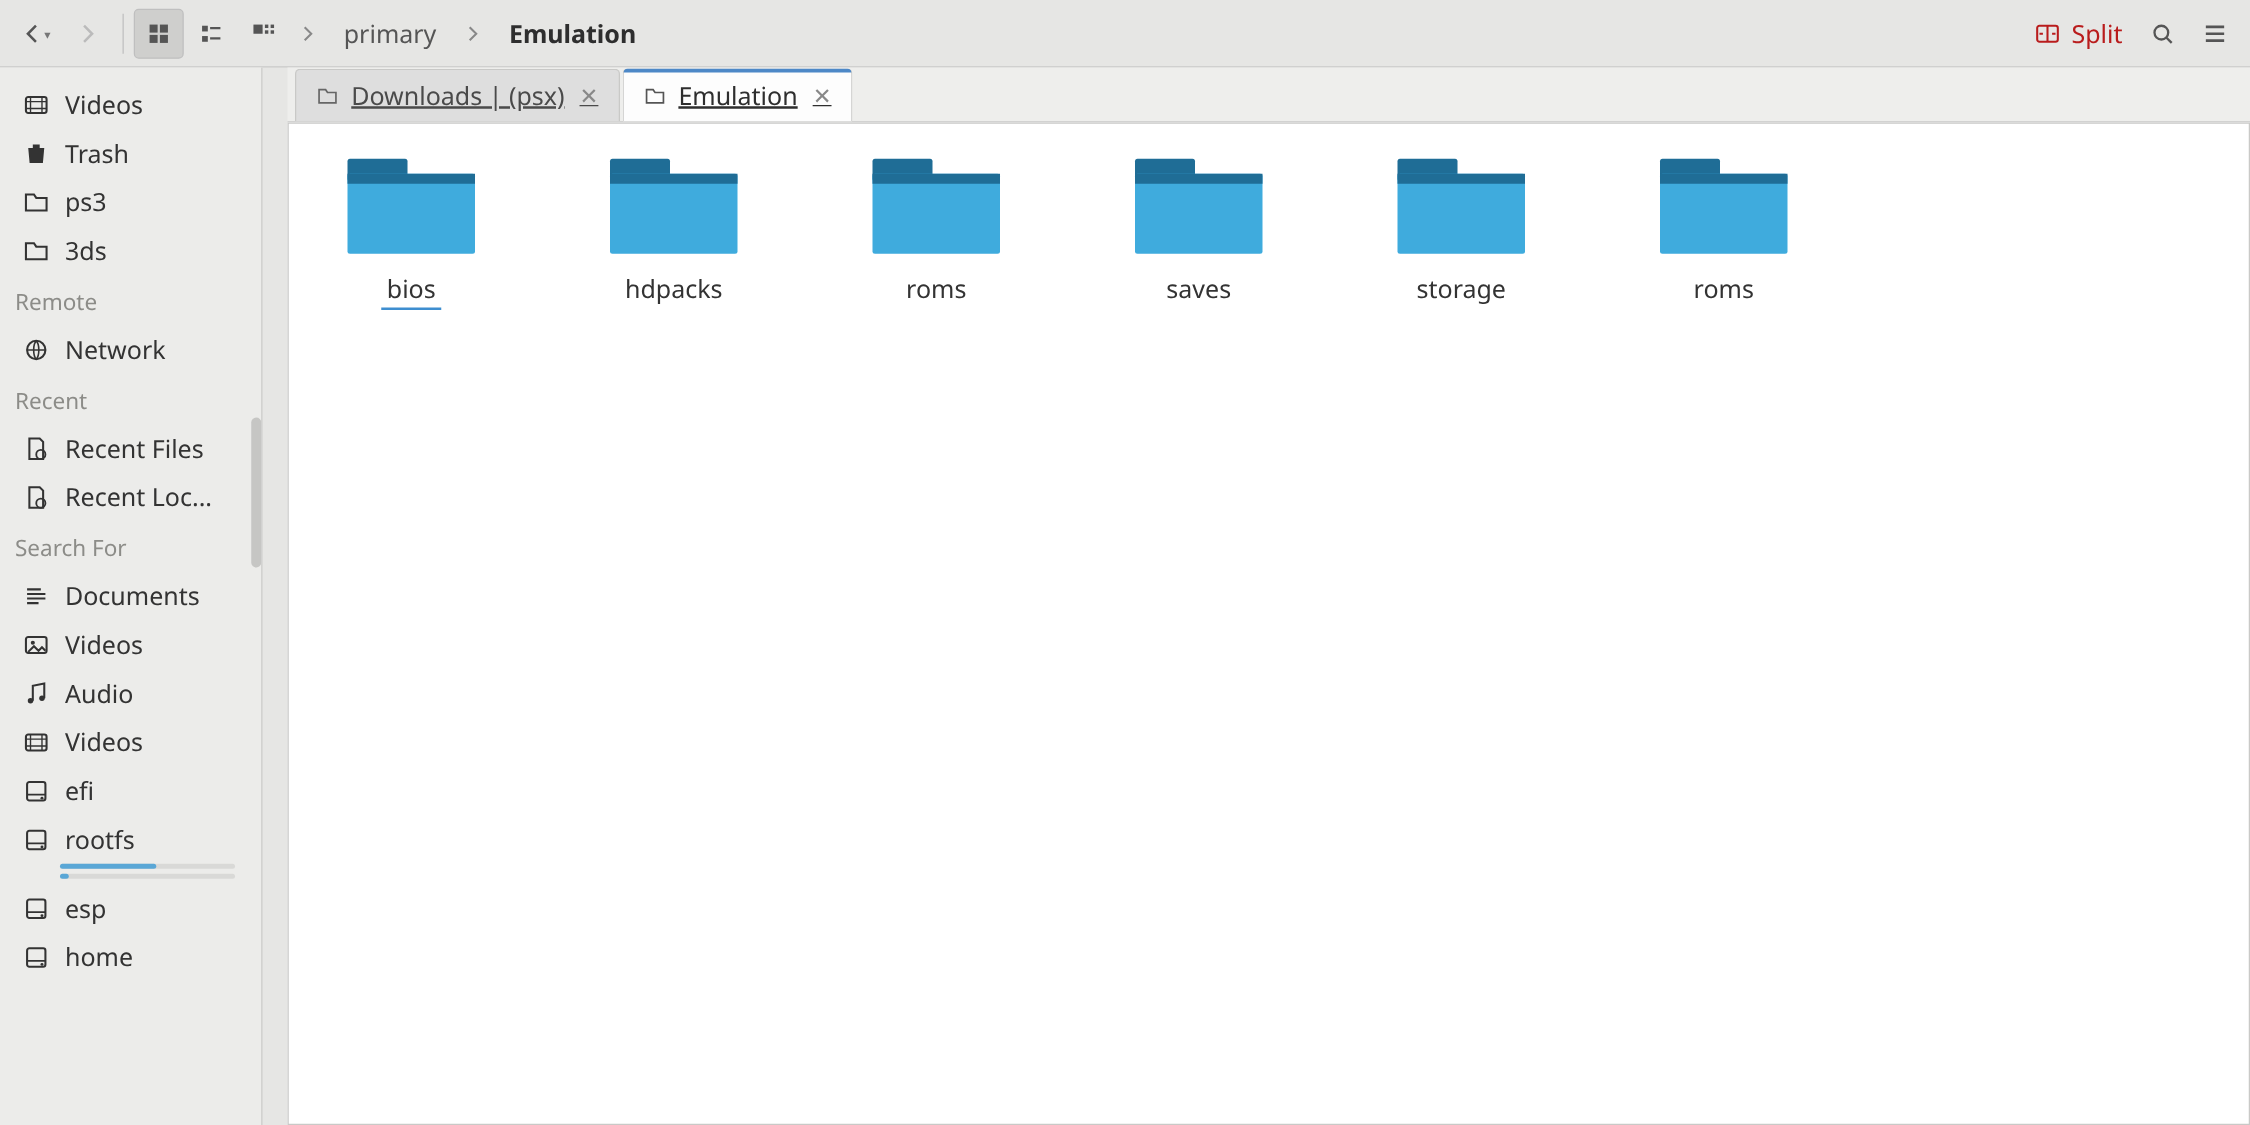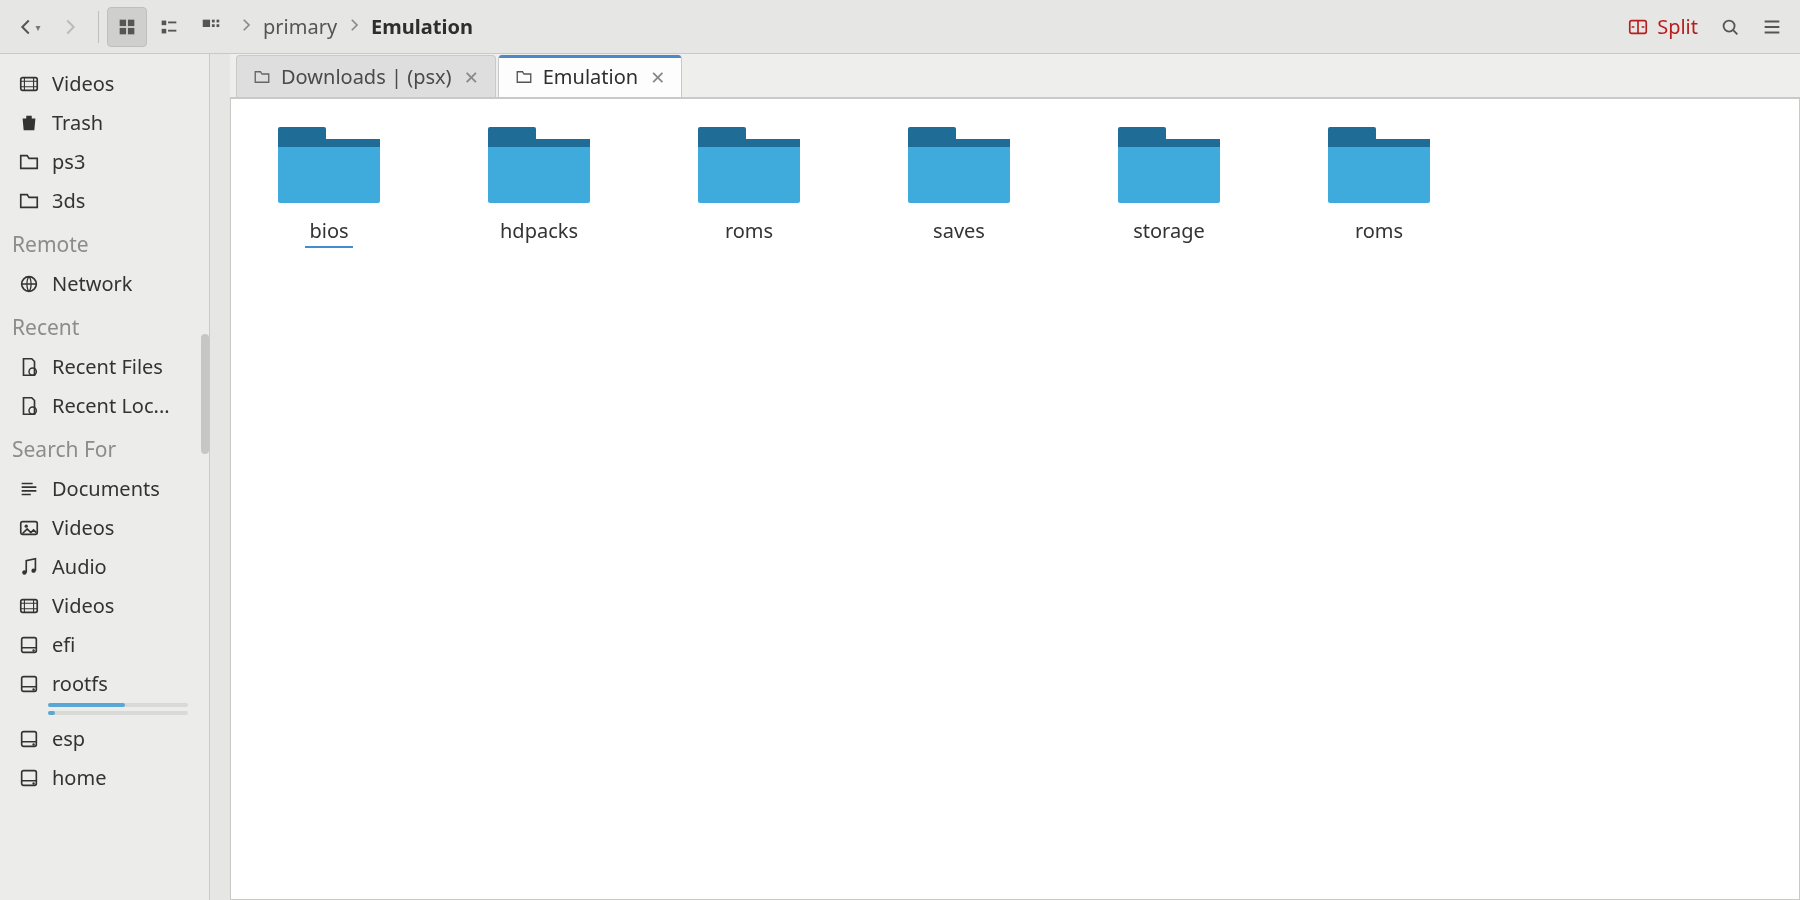--- a/index.html
+++ b/index.html
@@ -45,21 +45,21 @@
     display:flex; align-items:center; justify-content:center;
     border-radius:4px;
     color:#555;
   }
   .tbtn.active {
     background:#cfcfcd;
     border:1px solid var(--border2);
   }
   .tbtn.disabled { color:#bbb; }
   .sep { width:1px; height:32px; background:var(--border2); margin:0 6px; }
-  .breadcrumb { display:flex; align-items:center; gap:4px; font-size:20px; color:#555; padding-left:4px;}
+  .breadcrumb { display:flex; align-items:flex-end; gap:16px; font-size:20px; color:#555; padding-left:4px;}
   .breadcrumb .chev { color:#888; }
   .breadcrumb .seg { padding:2px 4px; }
   .breadcrumb .current { font-weight:700; color:#2e2e2e; }
   .spacer { flex:1; }
   .split-btn { display:flex; align-items:center; gap:8px; padding:0 10px; height:40px; color:#b91c1c; font-size:20px;}
 
   
   .body-area { flex:1; display:flex; min-height:0;gap:20px; }
 
   
@@ -69,21 +69,21 @@
     border-right: 1px solid var(--border);
     overflow:hidden;
     padding: 10px 0 0 0;
     position:relative;
   }
   .sb-scroll-thumb {
     position:absolute; right:0; top:280px; width:8px; height:120px;
     background:#c6c6c4; border-radius:4px;
   }
   .sb-heading {
-    font-size:21px; color:var(--text-muted);
+    font-size:18px; color:var(--text-muted);
     padding: 10px 12px 6px 12px;
   }
   .sb-item {
     display:flex; align-items:center; gap:12px;
     padding: 6px 12px 6px 18px;
     font-size:20px;
     color:#333;
     white-space:nowrap;
     overflow:hidden; text-overflow:ellipsis;
   }
@@ -106,20 +106,21 @@
     display:flex; align-items:center; gap:10px;
     height:42px; padding:0 14px 0 16px;
     font-size:20px;
     border:1px solid var(--border);
     border-bottom:none;
     border-top-left-radius:4px; border-top-right-radius:4px;
     background:var(--bg-tab-inactive);
     color:#4a4a4a;
     margin-right:2px;
     position:relative;
+    text-decoration:underline;
   }
   .tab.active {
     background:#fdfdfd;
     color:#2e2e2e;
   }
   .tab.active::before {
     content:""; position:absolute; left:0; right:0; top:-1px; height:3px;
     background:var(--tab-active-top);
     border-top-left-radius:4px; border-top-right-radius:4px;
   }

